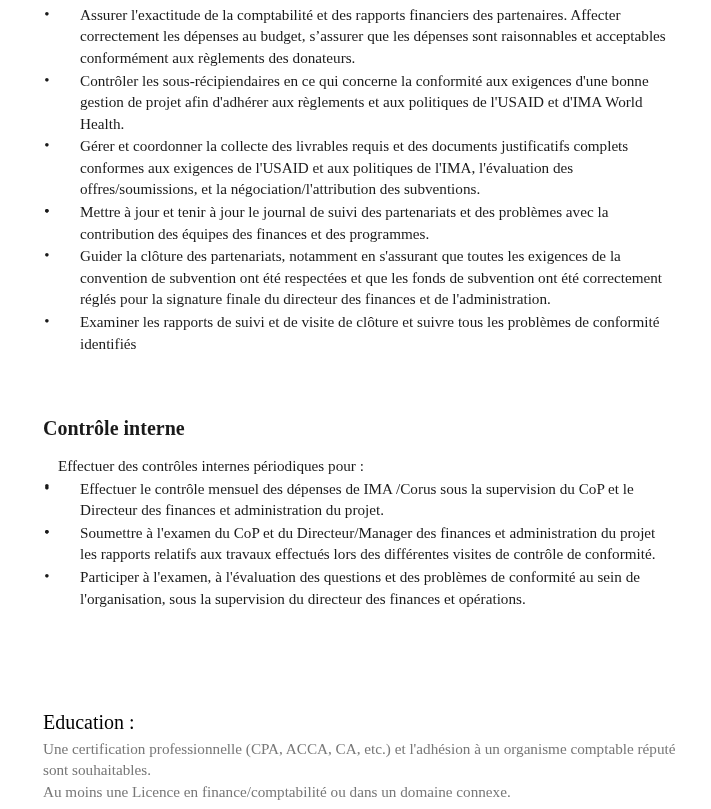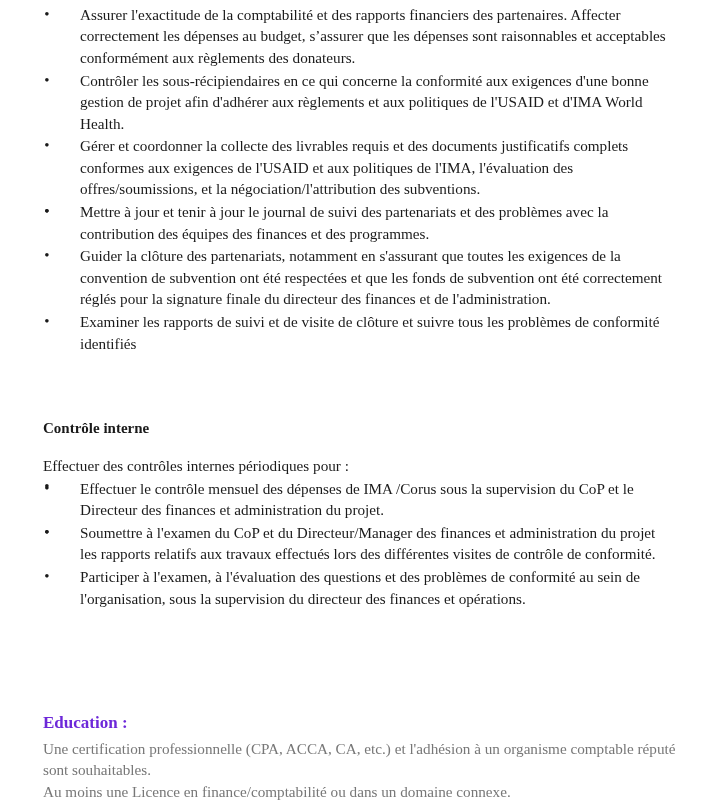--- a/index.html
+++ b/index.html
@@ -46,40 +46,40 @@
       position: absolute;
       top: 4px;
       left: 0;
       width: 711px;
     }
     .section-heading {
       position: absolute;
       left: 43px;
       top: 418px;
       font-weight: bold;
-      font-size: 15px;
+      font-size: 20px;
     }
     .intro {
       position: absolute;
-      left: 43px;
+      left: 58px;
       top: 455px;
     }
     .list-ctrl {
       position: absolute;
       top: 476px;
       left: 0;
       width: 711px;
     }
     .edu-heading {
       position: absolute;
       left: 43px;
       top: 712px;
-      font-weight: bold;
-      font-size: 17px;
-      color: #6d28d9;
+      font-weight: normal;
+      font-size: 20px;
+      color: #000000;
     }
     .edu-text {
       position: absolute;
       left: 43px;
       top: 738px;
       color: #777777;
       width: 640px;
     }
     .edu-text p {
       margin: 0;

